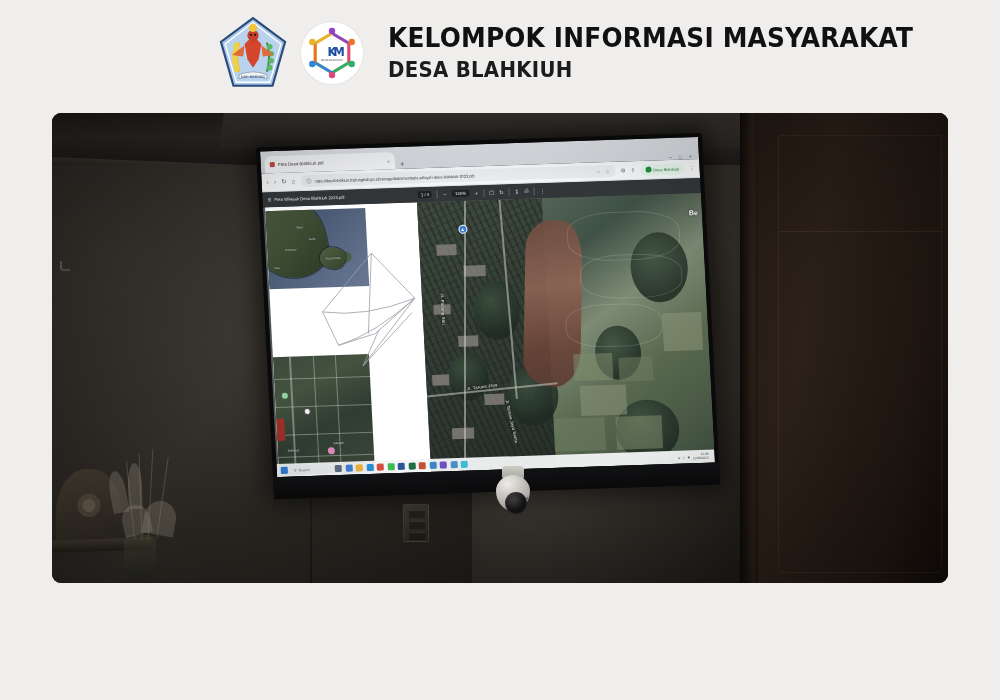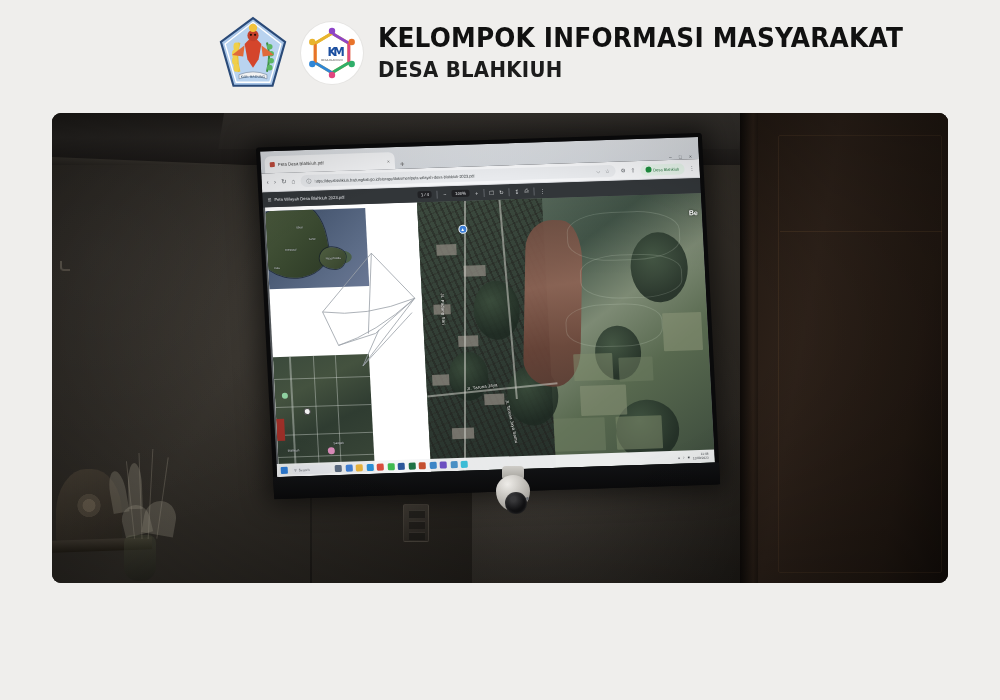--- a/index.html
+++ b/index.html
@@ -20,21 +20,21 @@
   .emblem svg { width: 100%; height: 100%; display: block; }
 
   .kim-logo {
     width: 62px; height: 62px; border-radius: 50%;
     background: #ffffff; flex: 0 0 auto; position: relative;
     display: flex; align-items: center; justify-content: center;
     box-shadow: 0 0 0 1px rgba(0,0,0,0.04);
   }
   .kim-logo svg { width: 58px; height: 58px; display:block; }
 
-  .titles { margin-left: 2px; line-height: 1; }
+  .titles { margin-left: 12px; line-height: 1; }
   .title-main {
     font-family: "DejaVu Sans", sans-serif;
     font-weight: 700; font-size: 27px; letter-spacing: 0.2px;
     color: #111111; white-space: nowrap;
     transform: scaleX(0.92); transform-origin: left center;
   }
   .title-sub {
     font-family: "DejaVu Sans", sans-serif;
     font-weight: 700; font-size: 21px; letter-spacing: 0.3px;
     color: #1c1c1c; margin-top: 9px; white-space: nowrap;

